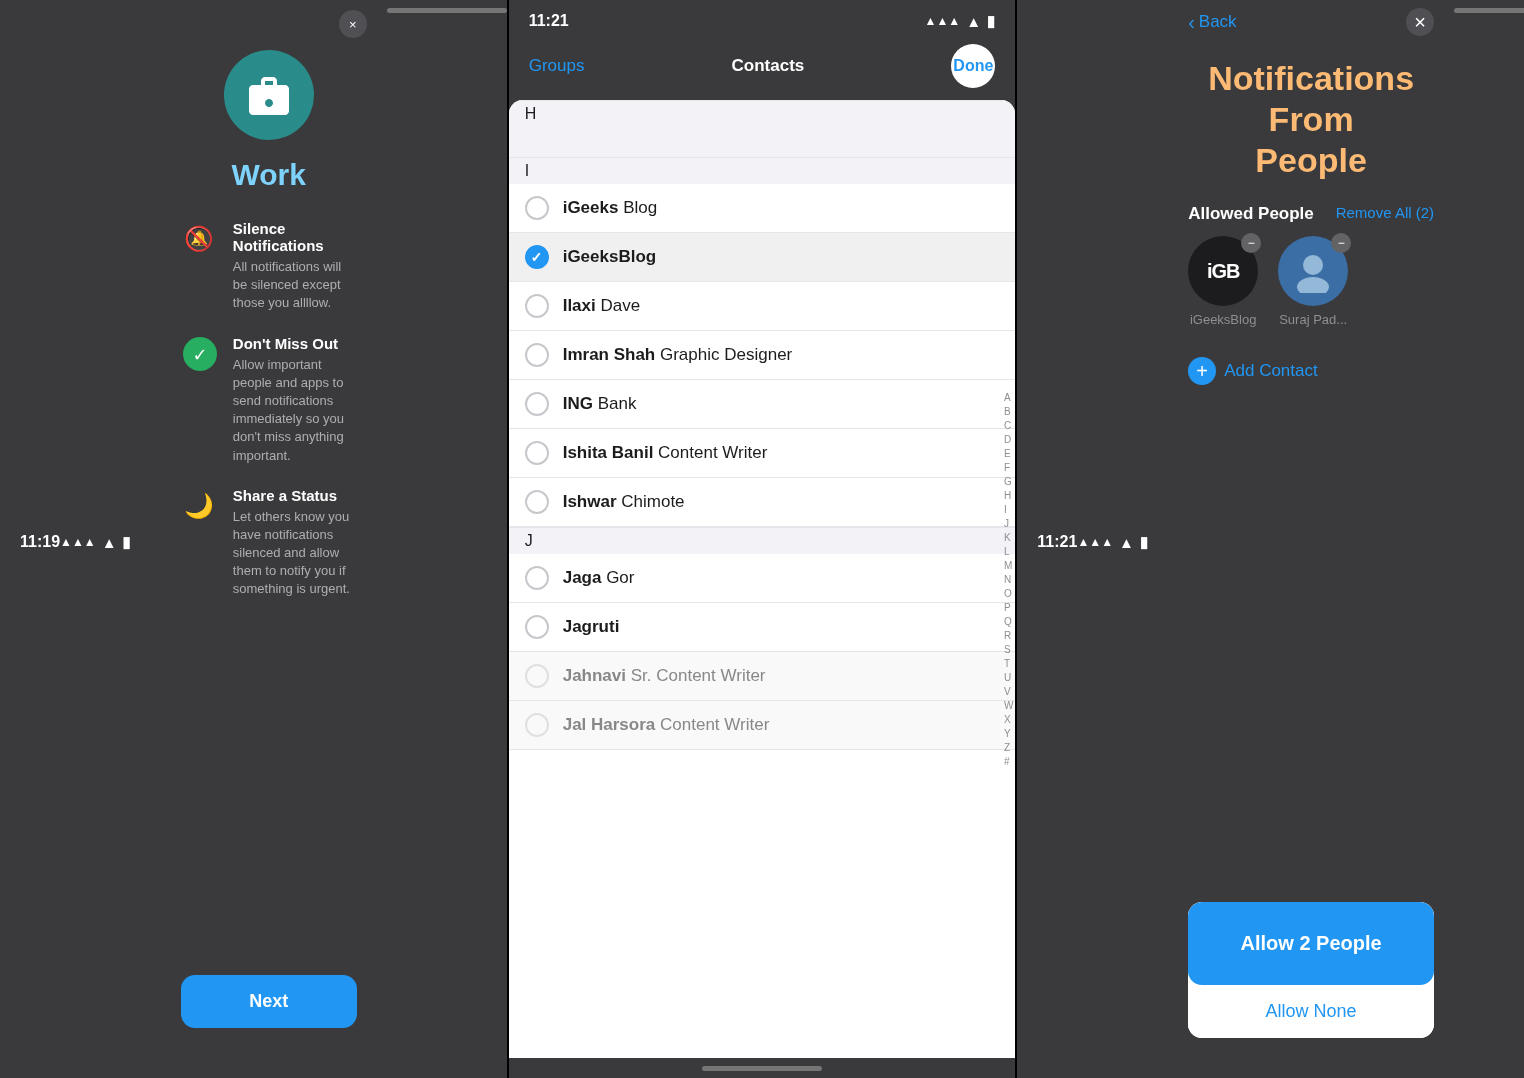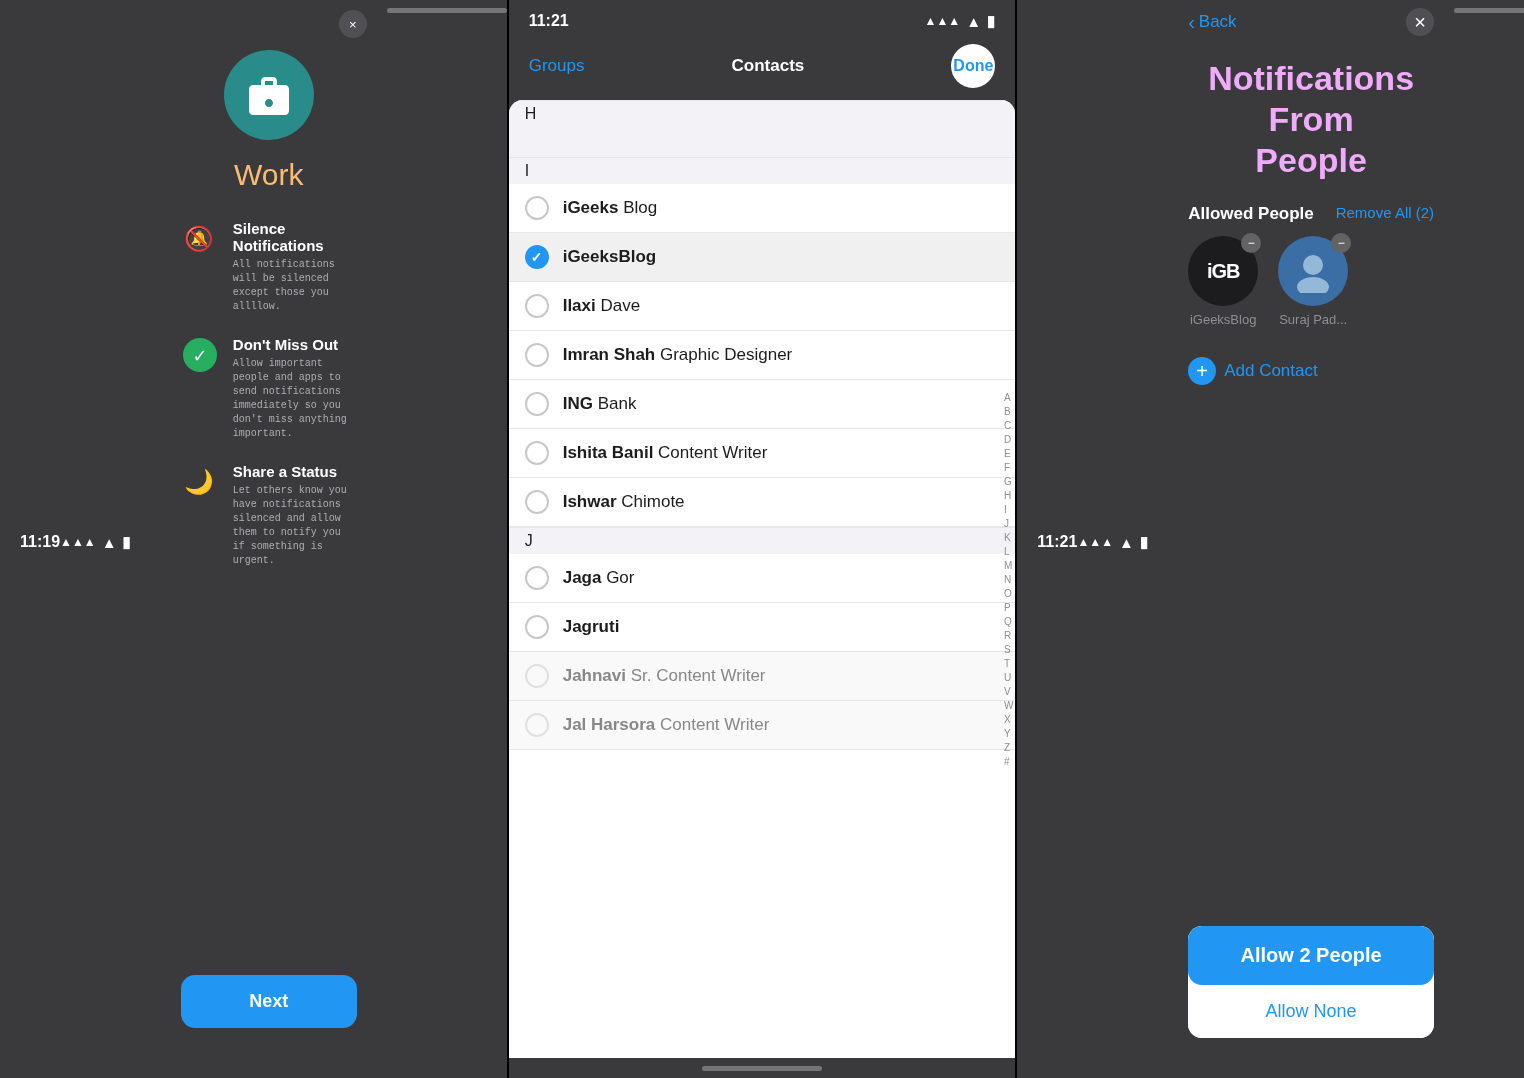--- a/index.html
+++ b/index.html
@@ -76,22 +76,22 @@
       align-items: center;
       justify-content: center;
       margin-top: 30px;
       margin-bottom: 18px;
     }
 
     .work-icon-circle svg { width: 48px; height: 48px; fill: #fff; }
 
     .work-title {
       font-size: 30px;
-      font-weight: 400;
-      color: #fdba74;
+      font-weight: 700;
+      color: #7dd3fc;
       margin-bottom: 28px;
     }
 
     .feature-list {
       width: 100%;
       display: flex;
       flex-direction: column;
       gap: 22px;
     }
 
@@ -111,24 +111,23 @@
       font-size: 24px;
     }
 
     .feature-text h3 {
       font-size: 15px;
       font-weight: 700;
       color: #fff;
       margin-bottom: 4px;
     }
     .feature-text p {
-      font-size: 10px;
+      font-size: 13px;
       color: #aeaeb2;
       line-height: 1.4;
-      font-family: Liberation Mono, monospace;
     }
 
     .next-btn {
       margin-top: auto;
       margin-bottom: 30px;
       width: 100%;
       background: #2196f3;
       border: none;
       border-radius: 14px;
       padding: 16px;
@@ -267,21 +266,21 @@
       width: 28px;
       height: 28px;
       display: flex;
       align-items: center;
       justify-content: center;
     }
 
     .notifications-title {
       font-size: 34px;
       font-weight: 800;
-      color: #f0abfc;
+      color: #fdba74;
       text-align: center;
       line-height: 1.2;
       padding: 10px 40px;
       margin-bottom: 14px;
     }
 
     .notifications-desc {
       font-size: 15px;
       color: #aeaeb2;
       text-align: center;
@@ -397,21 +396,21 @@
       border-radius: 14px;
       margin: 0 10px 20px;
       overflow: hidden;
     }
 
     .allow-people-btn {
       width: 100%;
       background: #2196f3;
       border: none;
       border-radius: 14px;
-      padding: 18px;
+      padding: 30px;
       color: #fff;
       font-size: 20px;
       font-weight: 700;
       cursor: pointer;
       margin-bottom: 0;
     }
 
     .allow-none-btn {
       width: 100%;
       background: #fff;

